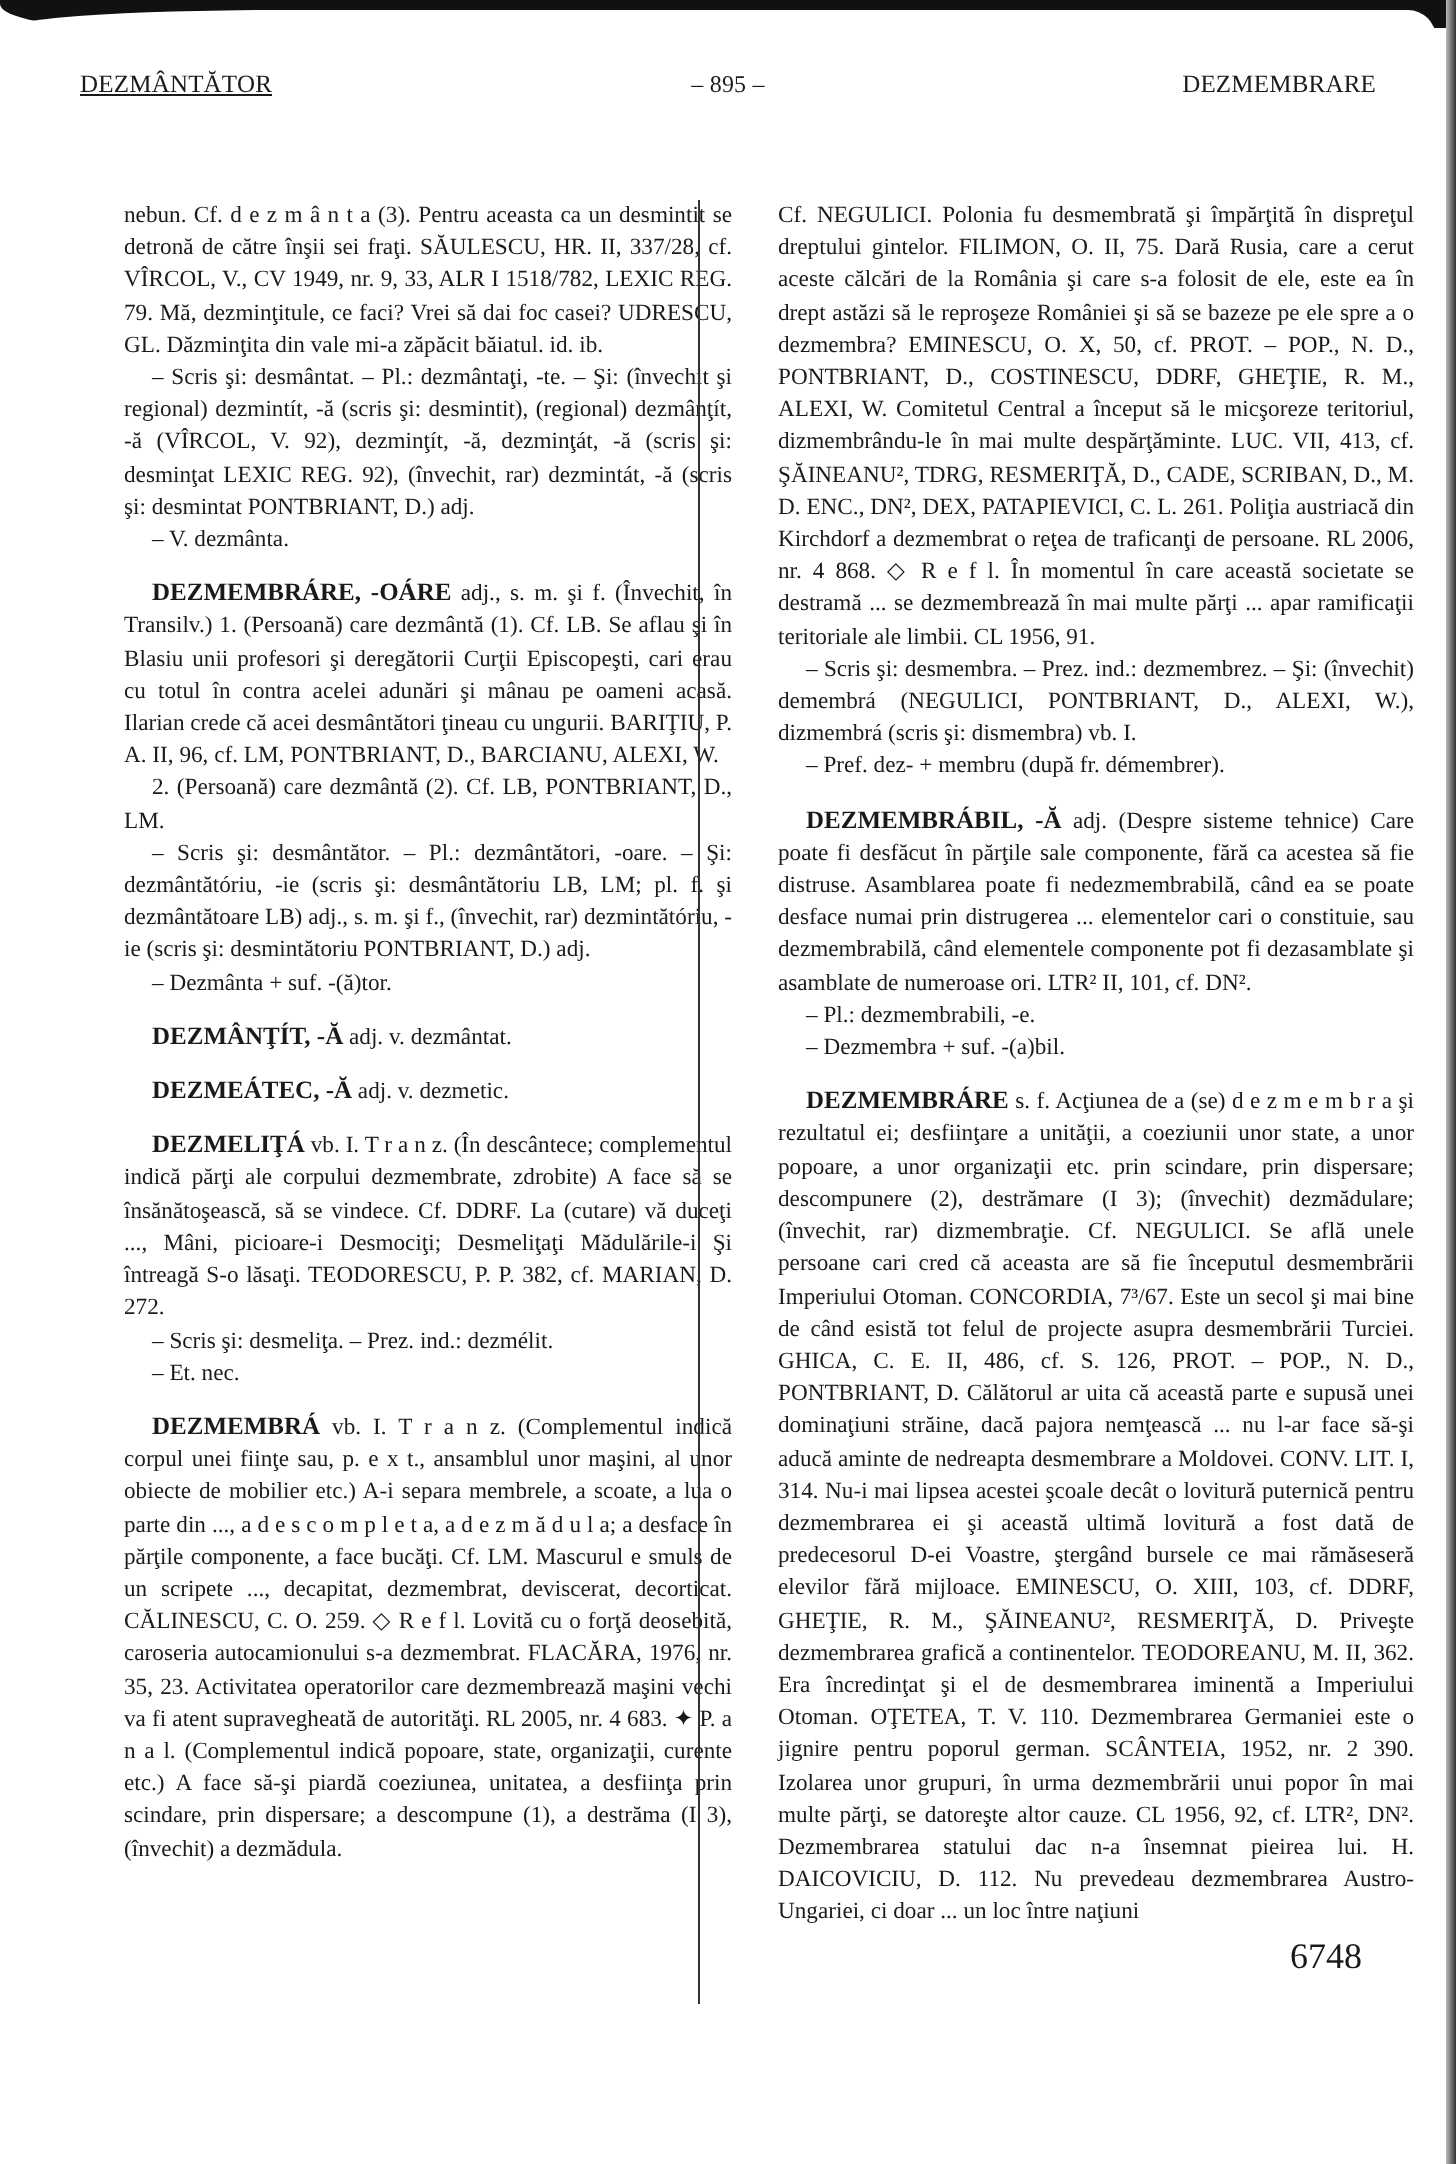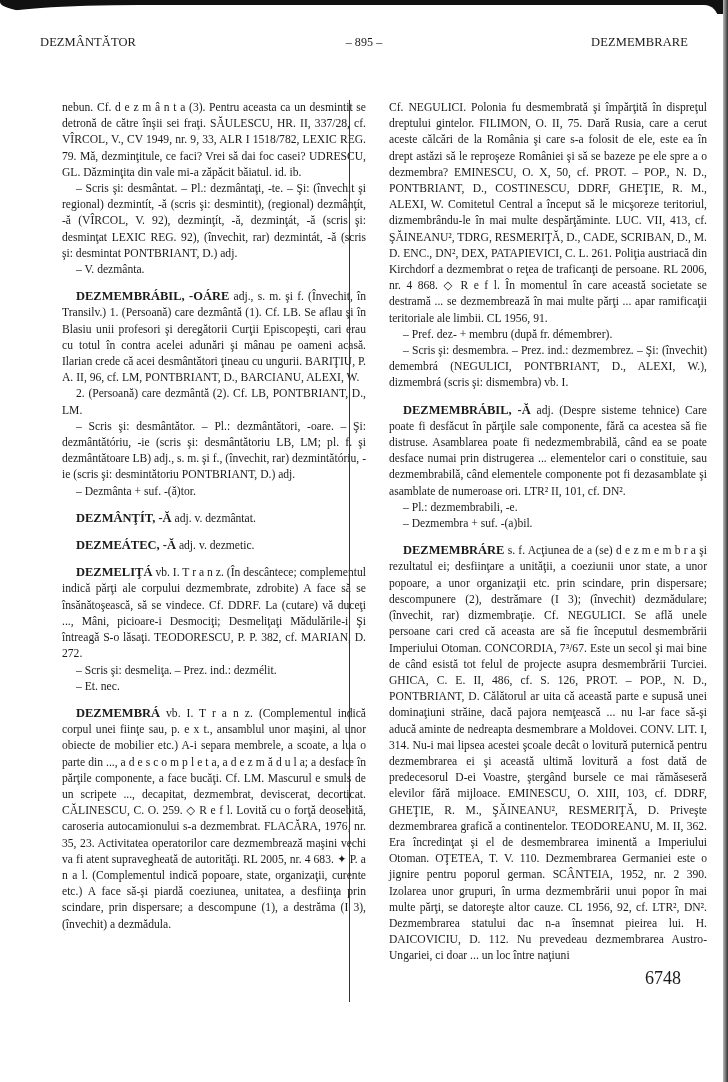--- a/index.html
+++ b/index.html
@@ -18,21 +18,21 @@
     background: #fff; border-top-left-radius: 140px 10px; border-top-right-radius: 14px 14px;
   }
   .scan-right {
     position: absolute; right: 0; top: 0; width: 5px; height: 1082px;
     background: linear-gradient(to right, #bbb, #333);
   }
   .header {
     position: absolute; top: 35px; left: 40px; width: 648px; height: 18px;
     font-size: 12.5px; letter-spacing: 0.1px;
   }
-  .header .left { position: absolute; left: 0; top: 0; }
+  .header .left { position: absolute; left: 0; top: 0; text-decoration: underline; }
   .header .center { position: absolute; left: 50%; transform: translateX(-50%); top: 0; font-size: 12px; }
   .header .right { position: absolute; right: 0; top: 0; }
 
   .col {
     position: absolute; top: 100px; width: 304px;
     font-size: 11.6px; line-height: 16.2px; text-align: justify;
   }
   .col.left { left: 42px; margin-left: 20px; }
   .col.right { left: 357px; width: 318px; margin-left: 32px; }
   .divider {
@@ -60,21 +60,21 @@
   <span class="center">– 895 –</span>
   <span class="right">DEZMEMBRARE</span>
 </div>
 
 <div class="col left">
   <p class="noindent">nebun. Cf. d e z m â n t a (3). Pentru aceasta ca un desmintit se detronă de către înşii sei fraţi. SĂULESCU, HR. II, 337/28, cf. VÎRCOL, V., CV 1949, nr. 9, 33, ALR I 1518/782, LEXIC REG. 79. Mă, dezminţitule, ce faci? Vrei să dai foc casei? UDRESCU, GL. Dăzminţita din vale mi-a zăpăcit băiatul. id. ib.</p>
   <p>– Scris şi: desmântat. – Pl.: dezmântaţi, -te. – Şi: (învechit şi regional) dezmintít, -ă (scris şi: desmintit), (regional) dezmânţít, -ă (VÎRCOL, V. 92), dezminţít, -ă, dezminţát, -ă (scris şi: desminţat LEXIC REG. 92), (învechit, rar) dezmintát, -ă (scris şi: desmintat PONTBRIANT, D.) adj.</p>
   <p>– V. dezmânta.</p>
 
   <p class="entry">
-    <span class="hw">DEZMEMBRÁBIL, -OÁRE</span>
+    <span class="hw">DEZMEMBRÁRE, -OÁRE</span>
     <span>adj., s. m. şi f. (Învechit, în Transilv.) 1. (Persoană) care dezmântă (1). Cf. LB. Se aflau şi în Blasiu unii profesori şi deregătorii Curţii Episcopeşti, cari erau cu totul în contra acelei adunări şi mânau pe oameni acasă. Ilarian crede că acei desmântători ţineau cu ungurii. BARIŢIU, P. A. II, 96, cf. LM, PONTBRIANT, D., BARCIANU, ALEXI, W.</span>
   </p>
   <p>2. (Persoană) care dezmântă (2). Cf. LB, PONTBRIANT, D., LM.</p>
   <p>– Scris şi: desmântător. – Pl.: dezmântători, -oare. – Şi: dezmântătóriu, -ie (scris şi: desmântătoriu LB, LM; pl. f. şi dezmântătoare LB) adj., s. m. şi f., (învechit, rar) dezmintătóriu, -ie (scris şi: desmintătoriu PONTBRIANT, D.) adj.</p>
   <p>– Dezmânta + suf. -(ă)tor.</p>
 
 
   <p class="entry">
     <span class="hw">DEZMÂNŢÍT, -Ă</span>
     <span>adj. v. dezmântat.</span>
@@ -95,22 +95,22 @@
   <p class="entry">
     <span class="hw">DEZMEMBRÁ</span>
     <span>vb. I. T r a n z. (Complementul indică corpul unei fiinţe sau, p. e x t., ansamblul unor maşini, al unor obiecte de mobilier etc.) A-i separa membrele, a scoate, a lua o parte din ..., a d e s c o m p l e t a, a d e z m ă d u l a; a desface în părţile componente, a face bucăţi. Cf. LM. Mascurul e smuls de un scripete ..., decapitat, dezmembrat, deviscerat, decorticat. CĂLINESCU, C. O. 259. ◇ R e f l. Lovită cu o forţă deosebită, caroseria autocamionului s-a dezmembrat. FLACĂRA, 1976, nr. 35, 23. Activitatea operatorilor care dezmembrează maşini vechi va fi atent supravegheată de autorităţi. RL 2005, nr. 4 683. ✦ P. a n a l. (Complementul indică popoare, state, organizaţii, curente etc.) A face să-şi piardă coeziunea, unitatea, a desfiinţa prin scindare, prin dispersare; a descompune (1), a destrăma (I 3), (învechit) a dezmădula.</span>
   </p>
 </div>
 
 <div class="divider"></div>
 
 <div class="col right">
   <p class="noindent">Cf. NEGULICI. Polonia fu desmembrată şi împărţită în dispreţul dreptului gintelor. FILIMON, O. II, 75. Dară Rusia, care a cerut aceste călcări de la România şi care s-a folosit de ele, este ea în drept astăzi să le reproşeze României şi să se bazeze pe ele spre a o dezmembra? EMINESCU, O. X, 50, cf. PROT. – POP., N. D., PONTBRIANT, D., COSTINESCU, DDRF, GHEŢIE, R. M., ALEXI, W. Comitetul Central a început să le micşoreze teritoriul, dizmembrându-le în mai multe despărţăminte. LUC. VII, 413, cf. ŞĂINEANU², TDRG, RESMERIŢĂ, D., CADE, SCRIBAN, D., M. D. ENC., DN², DEX, PATAPIEVICI, C. L. 261. Poliţia austriacă din Kirchdorf a dezmembrat o reţea de traficanţi de persoane. RL 2006, nr. 4 868. ◇ R e f l. În momentul în care această societate se destramă ... se dezmembrează în mai multe părţi ... apar ramificaţii teritoriale ale limbii. CL 1956, 91.</p>
+  <p>– Scris şi: desmembra. – Prez. ind.: dezmembrez. – Şi: (învechit) demembrá (NEGULICI, PONTBRIANT, D., ALEXI, W.), dizmembrá (scris şi: dismembra) vb. I.</p>
   <p>– Pref. dez- + membru (după fr. démembrer).</p>
-  <p>– Scris şi: desmembra. – Prez. ind.: dezmembrez. – Şi: (învechit) demembrá (NEGULICI, PONTBRIANT, D., ALEXI, W.), dizmembrá (scris şi: dismembra) vb. I.</p>
 
   <p class="entry">
     <span class="hw">DEZMEMBRÁBIL, -Ă</span>
     <span>adj. (Despre sisteme tehnice) Care poate fi desfăcut în părţile sale componente, fără ca acestea să fie distruse. Asamblarea poate fi nedezmembrabilă, când ea se poate desface numai prin distrugerea ... elementelor cari o constituie, sau dezmembrabilă, când elementele componente pot fi dezasamblate şi asamblate de numeroase ori. LTR² II, 101, cf. DN².</span>
   </p>
   <p>– Pl.: dezmembrabili, -e.</p>
   <p>– Dezmembra + suf. -(a)bil.</p>
 
   <p class="entry">
     <span class="hw">DEZMEMBRÁRE</span>

